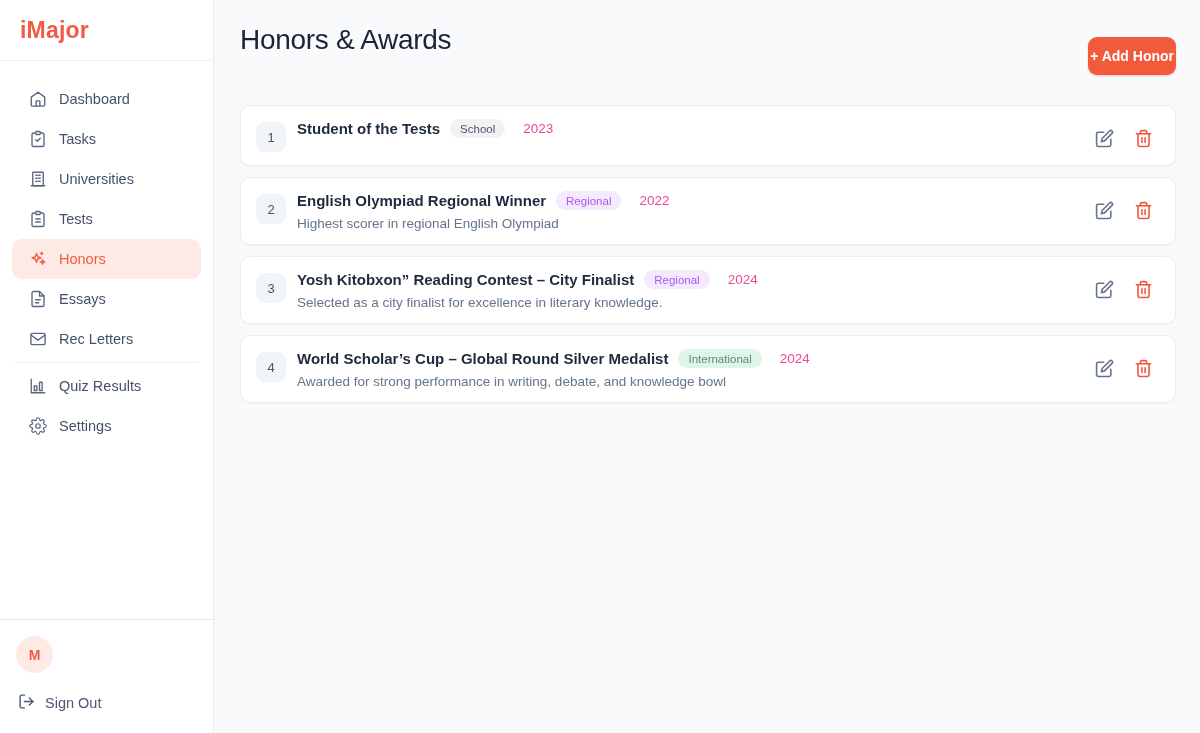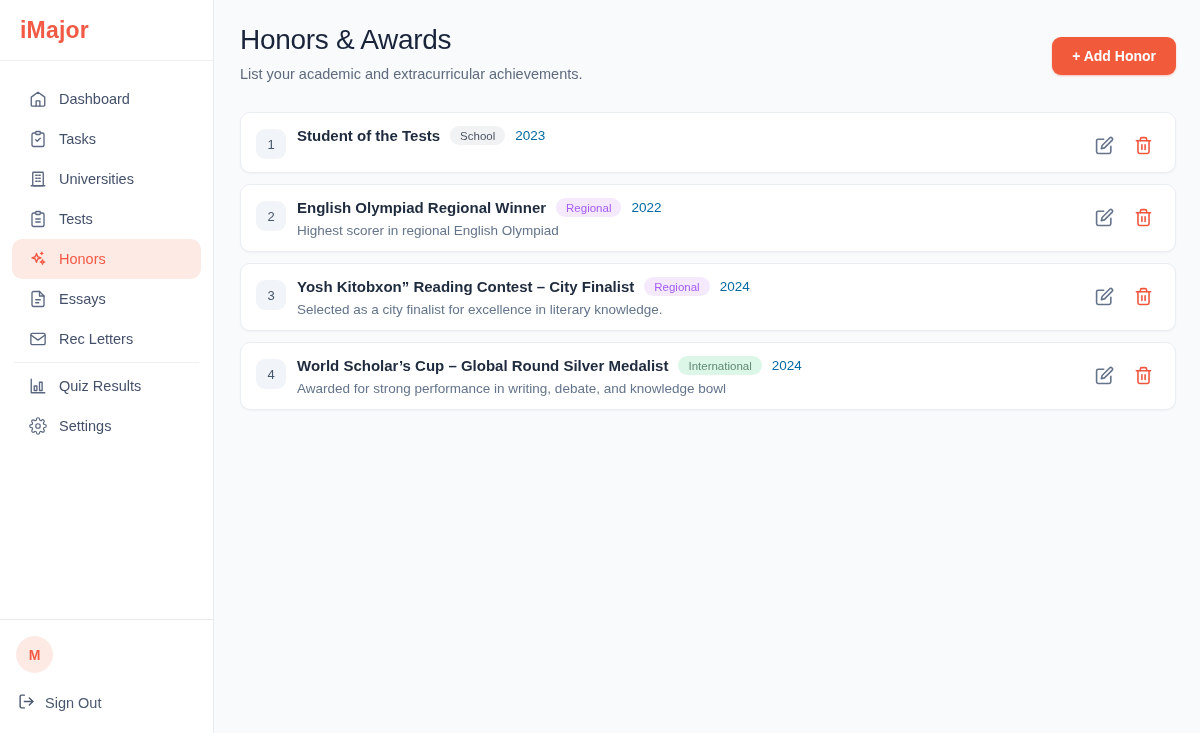--- a/index.html
+++ b/index.html
@@ -68,21 +68,21 @@
   .main { flex: 1; padding: 24px 24px 0 26px; }
   .page-header { display: flex; justify-content: space-between; align-items: flex-start; }
   .page-title {
     font-size: 28px; font-weight: 400; color: #19233a; letter-spacing: -0.3px;
   }
   .page-subtitle { margin-top: 10px; font-size: 14.5px; color: #5f6b7d; }
   .add-btn {
     background: #f25a3c; color: #ffffff; border: none;
     font-family: "Liberation Sans", sans-serif;
     font-size: 14px; font-weight: 600;
-    padding: 11px 20px; border-radius: 9px; cursor: pointer;
+    padding: 11px 2px; border-radius: 9px; cursor: pointer;
     margin-top: 13px;
     box-shadow: 0 1px 2px rgba(242, 90, 60, 0.35);
   }
 
   .honor-list { margin-top: 30px; display: flex; flex-direction: column; gap: 11px; }
   .honor-card {
     background: #ffffff;
     border: 1px solid #eaedf2;
     border-radius: 10px;
     padding: 13px 22px 13px 15px;
@@ -98,21 +98,21 @@
   .honor-body { margin-left: 11px; flex: 1; min-width: 0; }
   .honor-title-row { display: flex; align-items: center; gap: 10px; }
   .honor-title { font-size: 15px; font-weight: 700; color: #1e2a3d; }
   .badge {
     font-size: 11.5px; padding: 3.5px 10px; border-radius: 999px; font-weight: 500;
     white-space: nowrap;
   }
   .badge-school { background: #f1f2f4; color: #4b5563; }
   .badge-regional { background: #f4e9fd; color: #a65cf0; }
   .badge-international { background: #dcf7e7; color: #5f8a74; }
-  .honor-year { font-size: 13.5px; color: #0369a1; }
+  .honor-year { font-size: 13.5px; color: #ec4899; margin-left: 8px; }
   .honor-desc { margin-top: 6px; font-size: 13.5px; color: #64748b; }
   .honor-actions { display: flex; align-items: center; gap: 20px; margin-top: 10px; margin-left: 16px; }
   .icon-btn {
     background: none; border: none; padding: 0; cursor: pointer;
     width: 19px; height: 19px; display: inline-flex;
   }
   .icon-btn svg { width: 19px; height: 19px; }
   .icon-btn.edit { color: #64748b; }
   .icon-btn.delete { color: #f0563e; }
 </style>
@@ -236,21 +236,20 @@
       </span>
       <span>Sign Out</span>
     </div>
   </div>
 </aside>
 
 <main class="main">
   <div class="page-header">
     <div>
       <h1 class="page-title">Honors &amp; Awards</h1>
-      <div class="page-subtitle">List your academic and extracurricular achievements.</div>
     </div>
     <button class="add-btn">+ Add Honor</button>
   </div>
   <div class="honor-list" id="honor-list">
   <div class="honor-card">
     <div class="honor-num">1</div>
     <div class="honor-body">
       <div class="honor-title-row">
         <span class="honor-title">Student of the Tests</span>
         <span class="badge badge-school">School</span>

